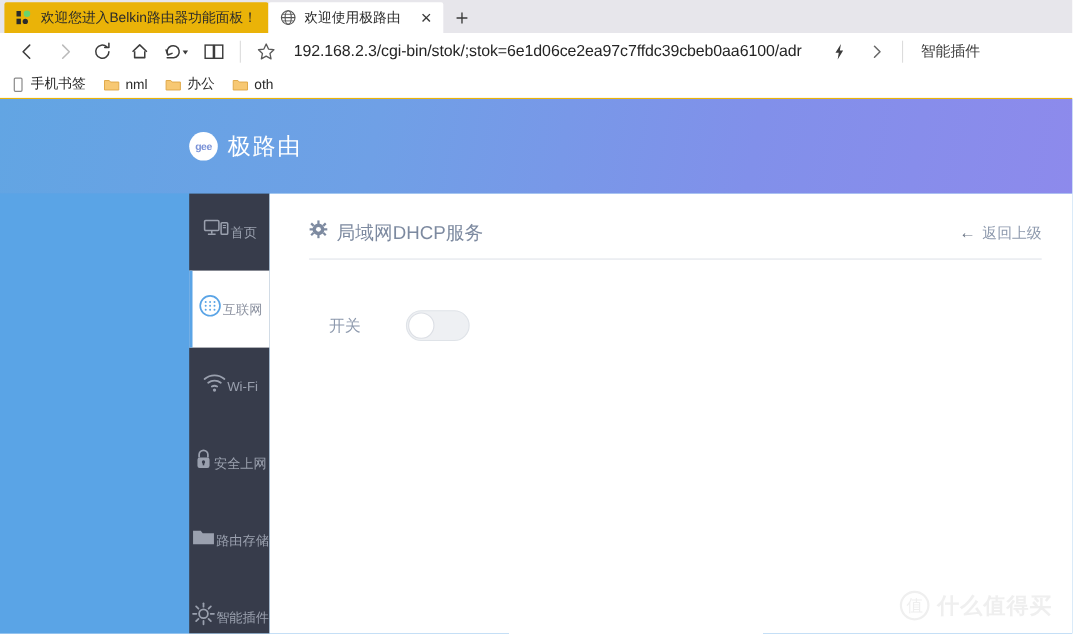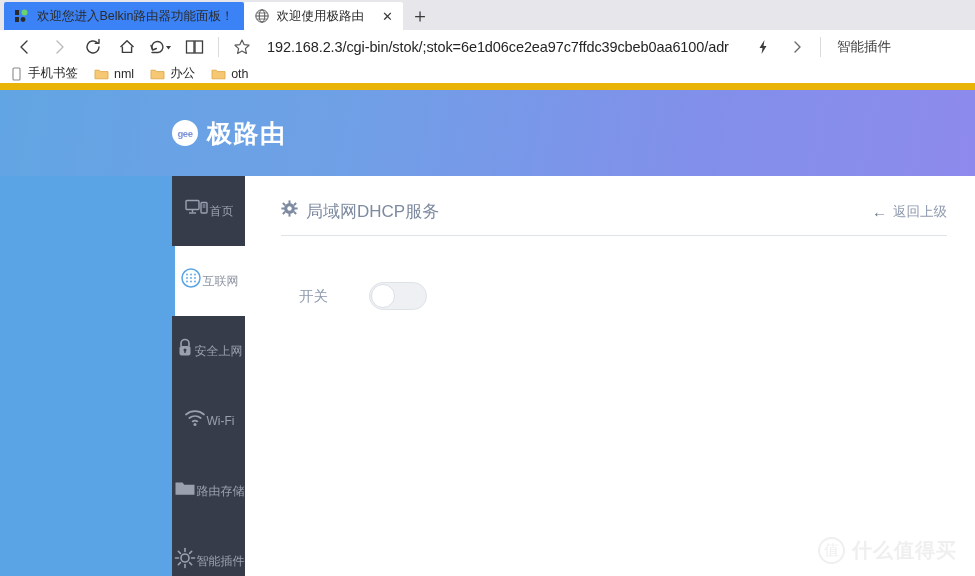--- a/index.html
+++ b/index.html
@@ -25,21 +25,21 @@
     display: flex;
     align-items: center;
     padding: 0 10px 0 10px;
     font-size: 12.5px;
     color: #2b2b2b;
     border-radius: 2px 2px 0 0;
     max-width: 245px;
     min-width: 150px;
     position: relative;
   }
-  .tab.inactive { background: #3b82f6; }
+  .tab.inactive { background: #eab308; }
   .tab.active { background: #ffffff; }
   .tab-favicon {
     width: 16px; height: 16px;
     margin-right: 7px;
     flex: 0 0 16px;
     position: relative;
   }
   .fav-belkin { display:block; }
   .tab-title {
     white-space: nowrap;
@@ -105,21 +105,21 @@
     padding-left: 10px;
     white-space: nowrap;
   }
 
   .bookmarks {
     height: 26px;
     background: #ffffff;
     display: flex;
     align-items: center;
     padding-left: 10px;
-    border-bottom: 7px solid #eab308;
+    border-bottom: 1px solid #eab308;
   }
   .bm {
     display: flex; align-items: center;
     font-size: 12.5px;
     color: #2b2b2b;
     margin-right: 16px;
     cursor: pointer;
   }
   .bm-ico { margin-right: 5px; display: flex; }
 
@@ -147,23 +147,23 @@
     margin-right: 9px;
   }
   .brand-logo span {
     font-size: 9.5px;
     font-weight: bold;
     color: #7b93d8;
     letter-spacing: -0.4px;
   }
   .brand-name {
     color: #ffffff;
-    font-size: 25px;
+    font-size: 21px;
     letter-spacing: 1.5px;
-    font-weight: 700;
+    font-weight: 400;
   }
 
   .body-row { display: flex; height: 400px; }
   .bg-left { width: 172px; background: #5aa4e6; }
 
   .sidebar {
     width: 73px;
     background: #373c4b;
     flex: 0 0 73px;
   }
@@ -441,40 +441,40 @@
                   <circle cx="12" cy="15.5" r=".9"></circle>
                   <circle cx="16" cy="15.5" r=".9"></circle>
               </g>
             </svg>
           </span>
           <span>互联网</span>
         </div>
 
         <div class="side-item">
           <span class="si-ico">
+            <svg width="24" height="20" viewBox="0 0 24 20">
+              <path d="M3 6.5a14 14 0 0 1 18 0" fill="none" stroke="#9aa0ae" stroke-width="1.7" stroke-linecap="round"></path>
+              <path d="M6.3 10a9.3 9.3 0 0 1 11.4 0" fill="none" stroke="#9aa0ae" stroke-width="1.7" stroke-linecap="round"></path>
+              <path d="M9.6 13.4a4.6 4.6 0 0 1 4.8 0" fill="none" stroke="#9aa0ae" stroke-width="1.7" stroke-linecap="round"></path>
+              <circle cx="12" cy="16.6" r="1.5" fill="#9aa0ae"></circle>
+            </svg>
+          </span>
+          <span>Wi-Fi</span>
+        </div>
+
+        <div class="side-item">
+          <span class="si-ico">
             <svg width="20" height="22" viewBox="0 0 20 22">
               <path d="M6 9V6.5a4 4 0 0 1 8 0V9" fill="none" stroke="#9aa0ae" stroke-width="1.6"></path>
               <rect x="4.5" y="9" width="11" height="9.5" rx="2" fill="#9aa0ae"></rect>
               <circle cx="10" cy="13" r="1.5" fill="#373c4b"></circle>
               <rect x="9.3" y="13" width="1.4" height="3" fill="#373c4b"></rect>
             </svg>
           </span>
           <span>安全上网</span>
-        </div>
-
-        <div class="side-item">
-          <span class="si-ico">
-            <svg width="24" height="20" viewBox="0 0 24 20">
-              <path d="M3 6.5a14 14 0 0 1 18 0" fill="none" stroke="#9aa0ae" stroke-width="1.7" stroke-linecap="round"></path>
-              <path d="M6.3 10a9.3 9.3 0 0 1 11.4 0" fill="none" stroke="#9aa0ae" stroke-width="1.7" stroke-linecap="round"></path>
-              <path d="M9.6 13.4a4.6 4.6 0 0 1 4.8 0" fill="none" stroke="#9aa0ae" stroke-width="1.7" stroke-linecap="round"></path>
-              <circle cx="12" cy="16.6" r="1.5" fill="#9aa0ae"></circle>
-            </svg>
-          </span>
-          <span>Wi-Fi</span>
         </div>
 
         <div class="side-item">
           <span class="si-ico">
             <svg width="24" height="20" viewBox="0 0 24 20">
               <path d="M2.5 4.5h7l1.8 2.2H21.5v10H2.5z" fill="#9aa0ae"></path>
             </svg>
           </span>
           <span>路由存储</span>
         </div>

